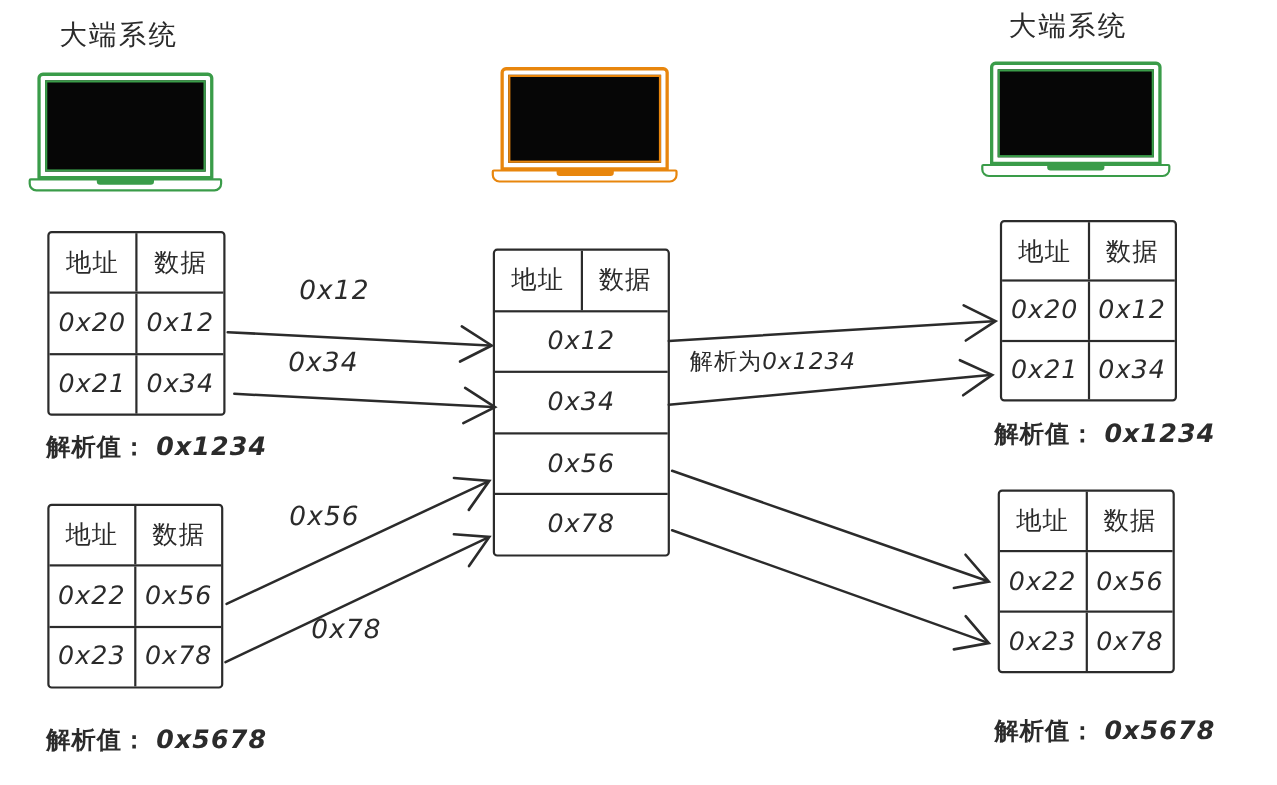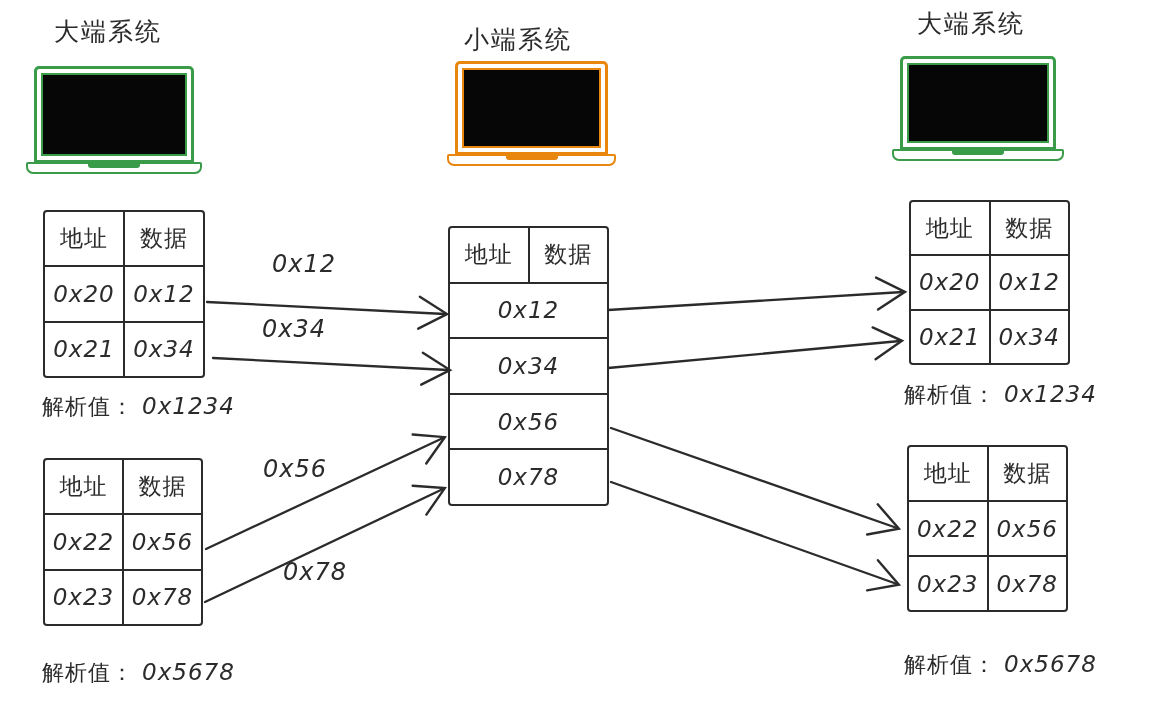--- a/index.html
+++ b/index.html
@@ -93,20 +93,21 @@
     font-style: italic;
     letter-spacing: 1px;
   }
 
   
   .result {
     position: absolute;
     font-size: 22px;
     white-space: nowrap;
     letter-spacing: 1px;
+    font-weight: bold;
   }
   .result .hex { margin-left: 8px; font-size: 23px; }
 
   
   .alabel {
     position: absolute;
     font-size: 24px;
     white-space: nowrap;
   }
   .rlabel {
@@ -130,21 +131,20 @@
     stroke-width: 2.3;
     stroke-linecap: round;
   }
 </style>
 </head>
 <body>
 
 <div class="canvas">
 
   <div class="sys-label" style="left:54px; top:15px;">大端系统</div>
-  <div class="sys-label" style="left:464px; top:23px;">小端系统</div>
   <div class="sys-label" style="left:917px; top:7px;">大端系统</div>
 
   <div class="laptop green" style="left:34px; top:66px; width:160px;">
     <div class="lap-body" style="height:97px;">
       <div class="lap-screen"></div>
     </div>
     <div class="lap-base">
       <div class="lap-notch"></div>
     </div>
   </div>
@@ -272,14 +272,17 @@
     <path class="line" d="M608 368 L900 341" marker-end="url(#ah)"></path>
     <path class="line" d="M611 428 L897 528" marker-end="url(#ah)"></path>
     <path class="line" d="M611 482 L897 584" marker-end="url(#ah)"></path>
   </svg>
 
   <div class="alabel hex" style="left:272px; top:250px;">0x12</div>
   <div class="alabel hex" style="left:262px; top:315px;">0x34</div>
   <div class="alabel hex" style="left:263px; top:455px;">0x56</div>
   <div class="alabel hex" style="left:283px; top:558px;">0x78</div>
 
+  <div class="rlabel" style="left:627px; top:314px;">
+    <span>解析为</span><span class="hex">0x1234</span>
+  </div>
 
 </div>
 
 </body></html>

